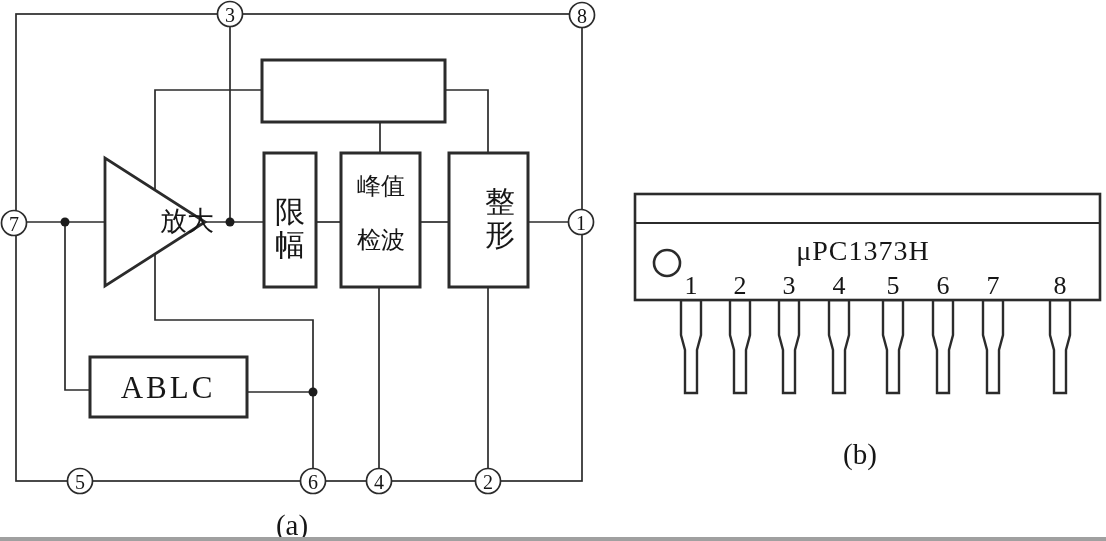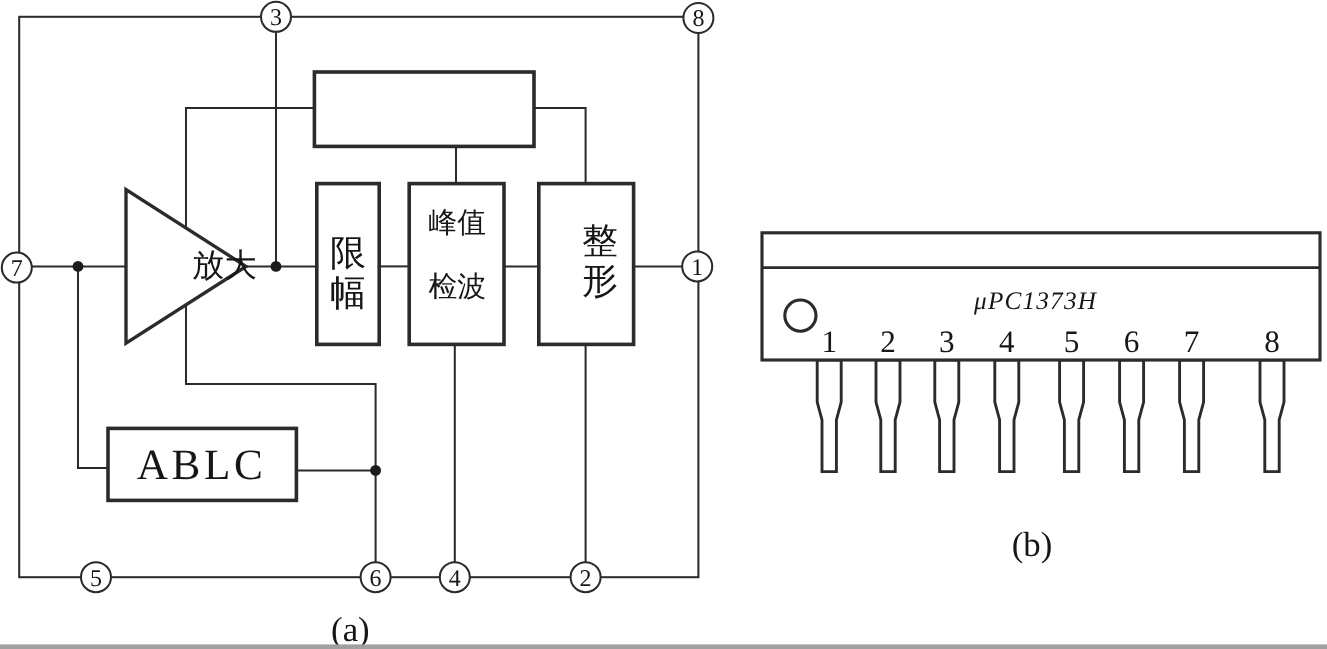--- a/index.html
+++ b/index.html
@@ -104,32 +104,32 @@
 
 
   <div class="lbl" style="left:141px;top:222px;font-size:27px;margin-left:46px;">放大</div>
 
   <div class="lbl cjk1" style="left:290px;top:206px;margin-top:22px;">限幅</div>
 
   <div class="lbl cjk2" style="left:381px;top:213px;">峰值检波</div>
 
   <div class="lbl cjk1" style="left:488px;top:218px;margin-left:12px;">整形</div>
 
-  <div class="lbl" style="left:168px;top:388px;font-size:36px;letter-spacing:3px;">ABLC</div>
+  <div class="lbl" style="left:168px;top:388px;font-size:31px;letter-spacing:3px;">ABLC</div>
 
   <div class="lbl" style="left:230px;top:15px;font-size:20px;">3</div>
   <div class="lbl" style="left:582px;top:16px;font-size:20px;">8</div>
   <div class="lbl" style="left:14px;top:224px;font-size:20px;">7</div>
   <div class="lbl" style="left:581px;top:223px;font-size:20px;">1</div>
   <div class="lbl" style="left:80px;top:482px;font-size:20px;">5</div>
   <div class="lbl" style="left:313px;top:482px;font-size:20px;">6</div>
   <div class="lbl" style="left:379px;top:482px;font-size:20px;">4</div>
   <div class="lbl" style="left:488px;top:482px;font-size:20px;">2</div>
 
-  <div class="lbl" style="left:863px;top:251px;font-size:21px;letter-spacing:1px;font-style:italic;">μPC1373H</div>
+  <div class="lbl" style="left:863px;top:251px;font-size:28px;letter-spacing:1px;">μPC1373H</div>
 
   <div class="lbl" style="left:691px;top:286px;font-size:26px;">1</div>
   <div class="lbl" style="left:740px;top:286px;font-size:26px;">2</div>
   <div class="lbl" style="left:789px;top:286px;font-size:26px;">3</div>
   <div class="lbl" style="left:839px;top:286px;font-size:26px;">4</div>
   <div class="lbl" style="left:893px;top:286px;font-size:26px;">5</div>
   <div class="lbl" style="left:943px;top:286px;font-size:26px;">6</div>
   <div class="lbl" style="left:993px;top:286px;font-size:26px;">7</div>
   <div class="lbl" style="left:1060px;top:286px;font-size:26px;">8</div>
 

